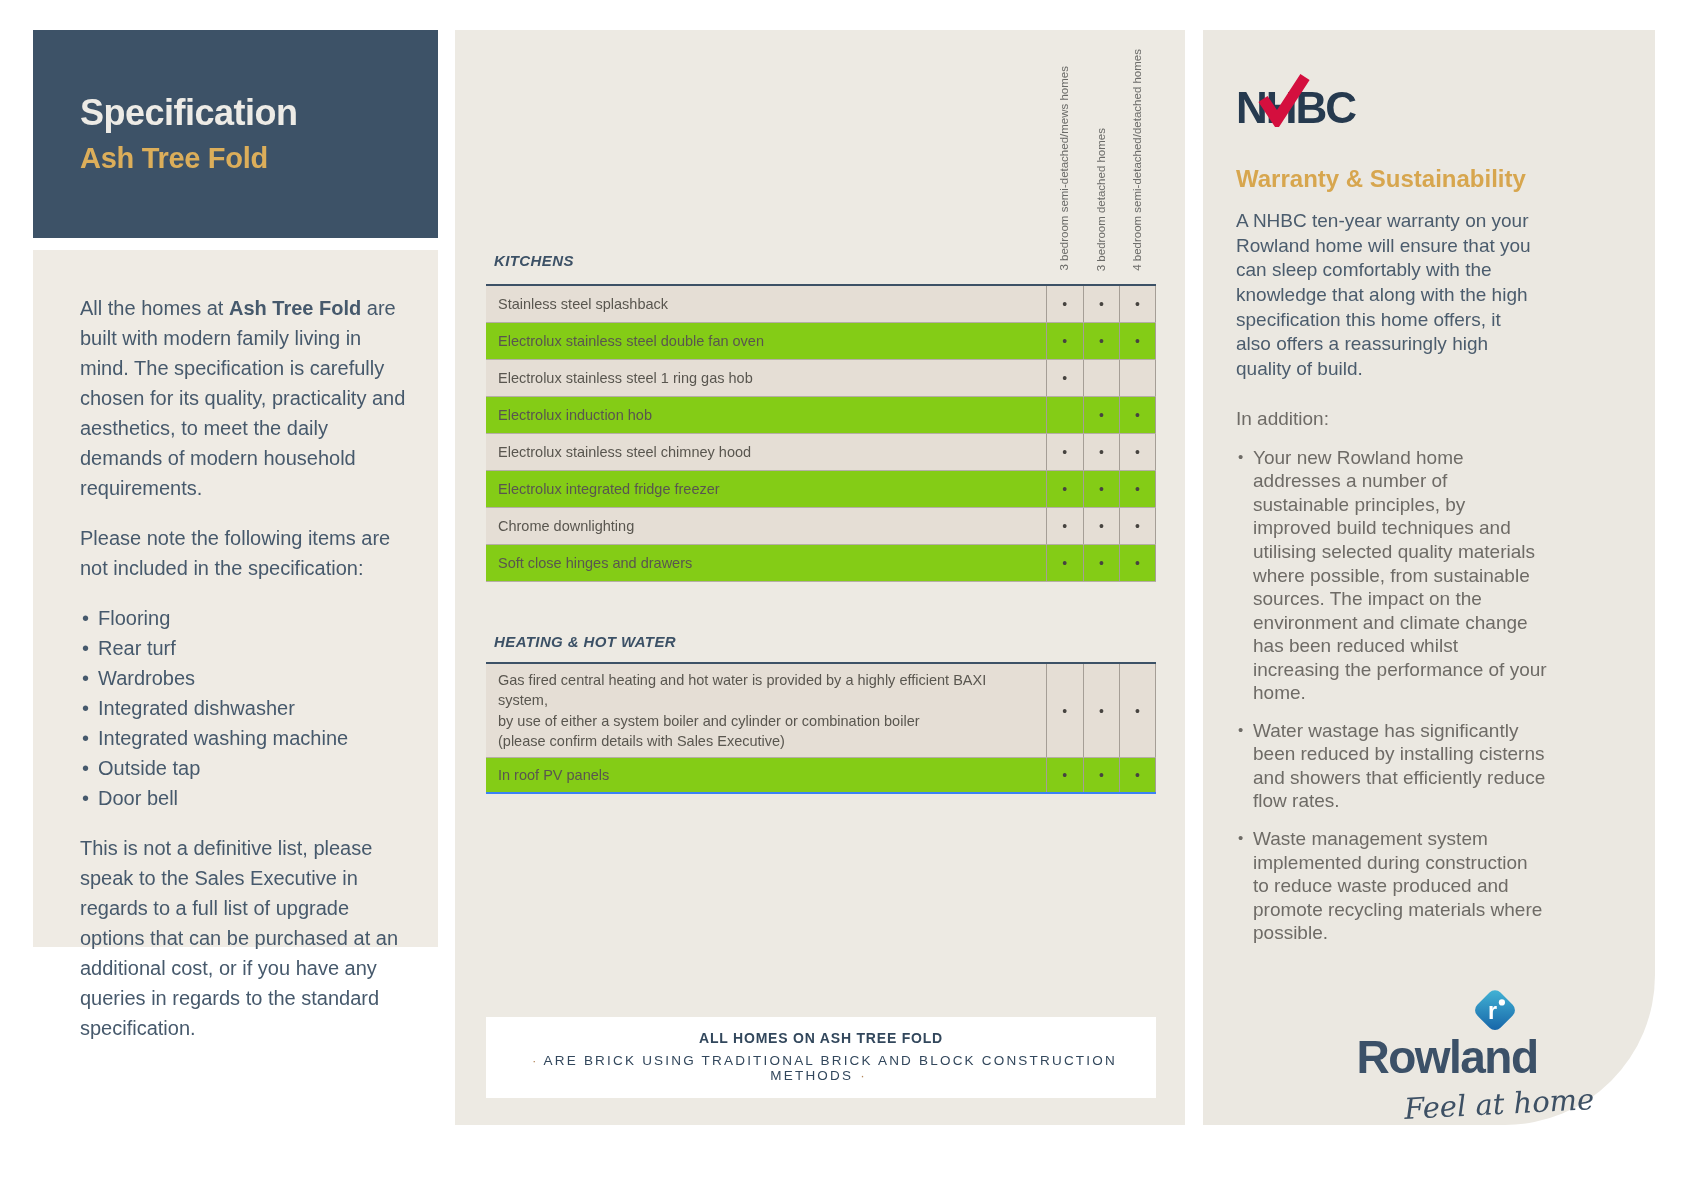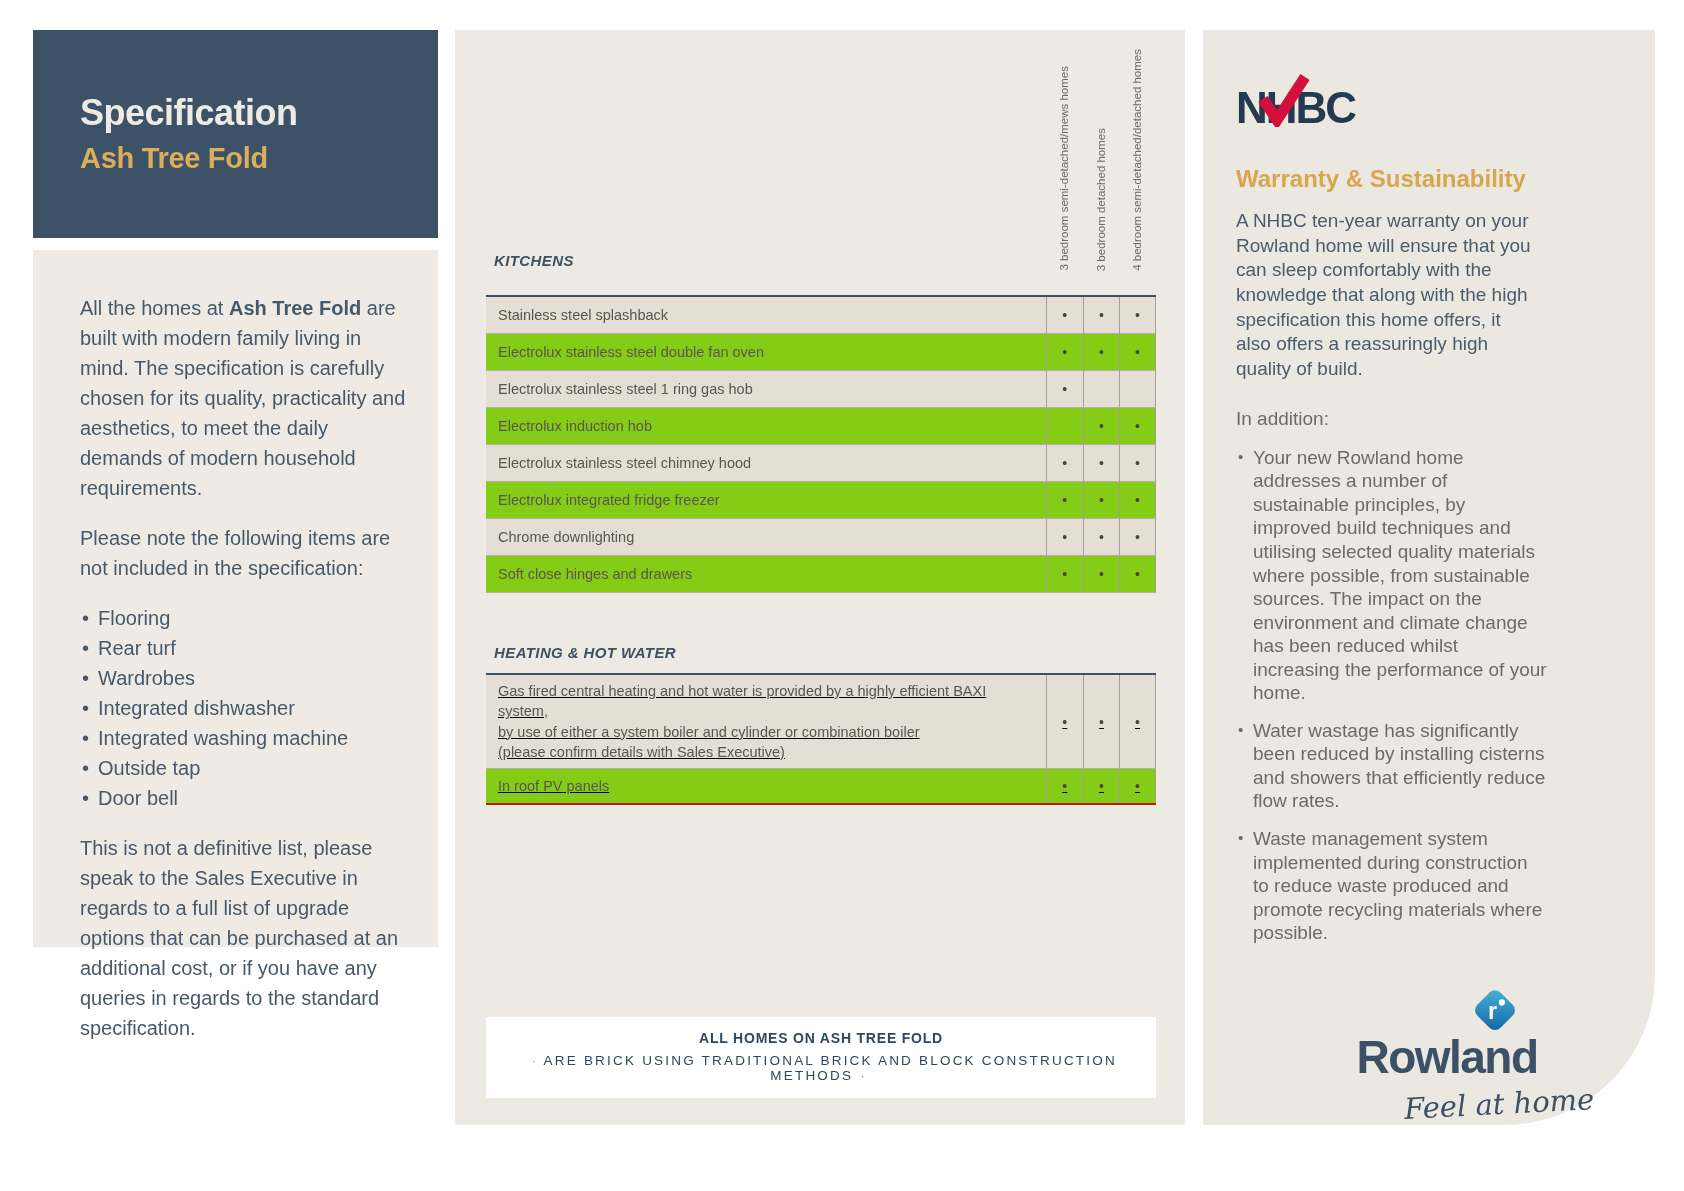--- a/index.html
+++ b/index.html
@@ -22,22 +22,22 @@
   ul.plain li::before { content:"•"; position:absolute; left:2px; }
 
   
   .mid-panel { position:absolute; left:455px; top:30px; width:730px; height:1095px; background:#edeae3; }
   .mid-head { display:flex; align-items:flex-end; height:253px; margin:0 29px 0 31px; }
   .sec-title { color:#3c5166; font-size:15px; font-weight:bold; letter-spacing:0.4px;font-style:italic; }
   .mid-head .sec-title { flex:1; padding:0 0 14px 8px; }
   .vlab-wrap { width:36.6px; display:flex; justify-content:center; align-items:flex-end; padding-bottom:12px; }
   .vlab { writing-mode:vertical-rl; transform:rotate(180deg); font-size:11.5px; color:#6b6b68; line-height:1.1; max-height:235px; }
 
-  .spec-table { margin:12px 29px 0 31px; border-top:2px solid #3c5166; }
-  .spec-table.navy-bottom { border-bottom:2px solid #b91c1c;text-decoration:underline; }
+  .spec-table { margin:1px 29px 0 31px; border-top:2px solid #3c5166; }
+  .spec-table.navy-bottom { border-bottom:2px solid #3b82f6; }
   .t-row { display:flex; align-items:stretch; min-height:37px; border-bottom:1px solid #b5aea6; }
   .spec-table.navy-bottom .t-row:last-child { border-bottom:none; }
   .t-row.dark { background:#e5ded5; }
   .t-row.light { background:#84cc16; }
   .t-label { flex:0 0 560px; display:flex; align-items:center; padding:6px 12px; font-size:14.5px; color:#59564f; }
   .t-label.pre { white-space:pre-line; line-height:1.4; }
   .t-cell { width:36.6px; border-left:1px solid #a59e96; display:flex; align-items:center; justify-content:center;
     font-size:14px; color:#474440; }
   .t-cell:last-child { border-right:1px solid #a59e96; }
   .heat-heading { margin:51px 0 12px 39px; }

